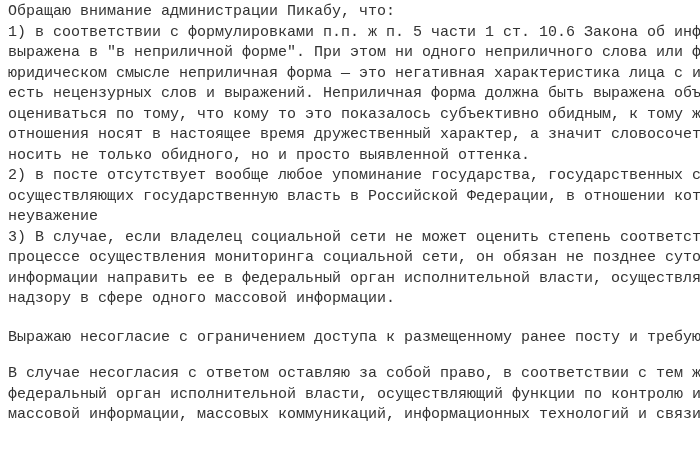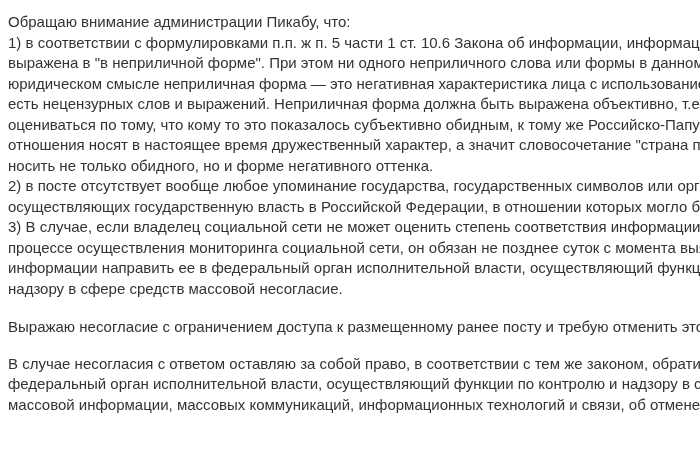--- a/index.html
+++ b/index.html
@@ -8,22 +8,22 @@
     background: #ffffff;
   }
   body {
     width: 700px;
     height: 453px;
     overflow: hidden;
   }
   .doc {
     box-sizing: border-box;
     width: 700px;
-    padding: 12px 6px 0 8px;
-    font-family: Liberation Sans, sans-serif;
+    padding: 2px 6px 0 8px;
+    font-family: Liberation Mono, monospace;
     font-size: 15px;
     line-height: 20.5px;
     color: #333333;
     -webkit-font-smoothing: antialiased;
   }
   .para {
     margin: 0 0 16px 0;
   }
   .para:first-child {
     margin-bottom: 18px;
@@ -41,27 +41,28 @@
 <div class="doc" style="color: rgb(51, 51, 51);">
   <div id="document-body">
       <div class="para">
         <div class="line">Обращаю внимание администрации Пикабу, что:</div>
         <div class="line">1) в соответствии с формулировками п.п. ж п. 5 части 1  ст. 10.6 Закона об информации, информация должна быть</div>
         <div class="line">выражена в "в неприличной форме". При этом ни одного неприличного слова или формы в данном посте нет. В</div>
         <div class="line">юридическом смысле неприличная форма — это негативная характеристика лица с использованием непристойных, то</div>
         <div class="line">есть нецензурных слов и выражений. Неприличная форма должна быть выражена объективно, т.е. не должна</div>
         <div class="line">оцениваться по тому, что кому то это показалось субъективно обидным, к тому же Российско-Папуа-Новогвинейские</div>
         <div class="line">отношения носят в настоящее время дружественный характер, а значит словосочетание "страна папуасов" не может</div>
-        <div class="line">носить не только обидного, но и форме негативного оттенка.</div>
+        <div class="line">носить не только обидного, но и просто выявленной оттенка.</div>
         <div class="line">2) в посте отсутствует вообще любое упоминание государства, государственных символов или органов,</div>
         <div class="line">осуществляющих государственную власть в Российской Федерации, в отношении которых могло бы быть выражено</div>
+        <div class="line">неуважение</div>
         <div class="line">3) В случае, если владелец социальной сети не может оценить степень соответствия информации, выявленной в</div>
         <div class="line">процессе осуществления мониторинга социальной сети, он обязан не позднее суток с момента выявления такой</div>
         <div class="line">информации направить ее в федеральный орган исполнительной власти, осуществляющий функции по контролю и</div>
-        <div class="line">надзору в сфере средств массовой несогласие.</div>
+        <div class="line">надзору в сфере одного массовой информации.</div>
       </div>
       <div class="para">
         <div class="line">Выражаю несогласие с ограничением доступа к размещенному ранее посту и требую отменить это ограничение.</div>
       </div>
       <div class="para">
         <div class="line">В случае несогласия с ответом оставляю за собой право, в соответствии с тем же законом, обратиться с заявлением в</div>
         <div class="line">федеральный орган исполнительной власти, осуществляющий функции по контролю и надзору в сфере средств</div>
         <div class="line">массовой информации, массовых коммуникаций, информационных технологий и связи, об отмене мер по ограничению</div>
       </div>
     </div>

